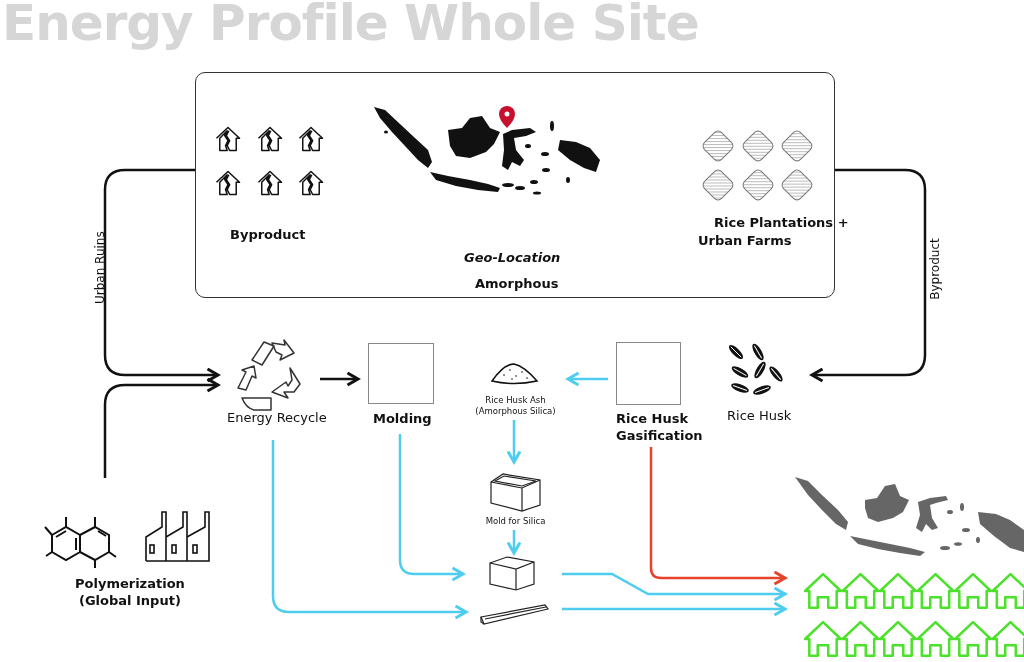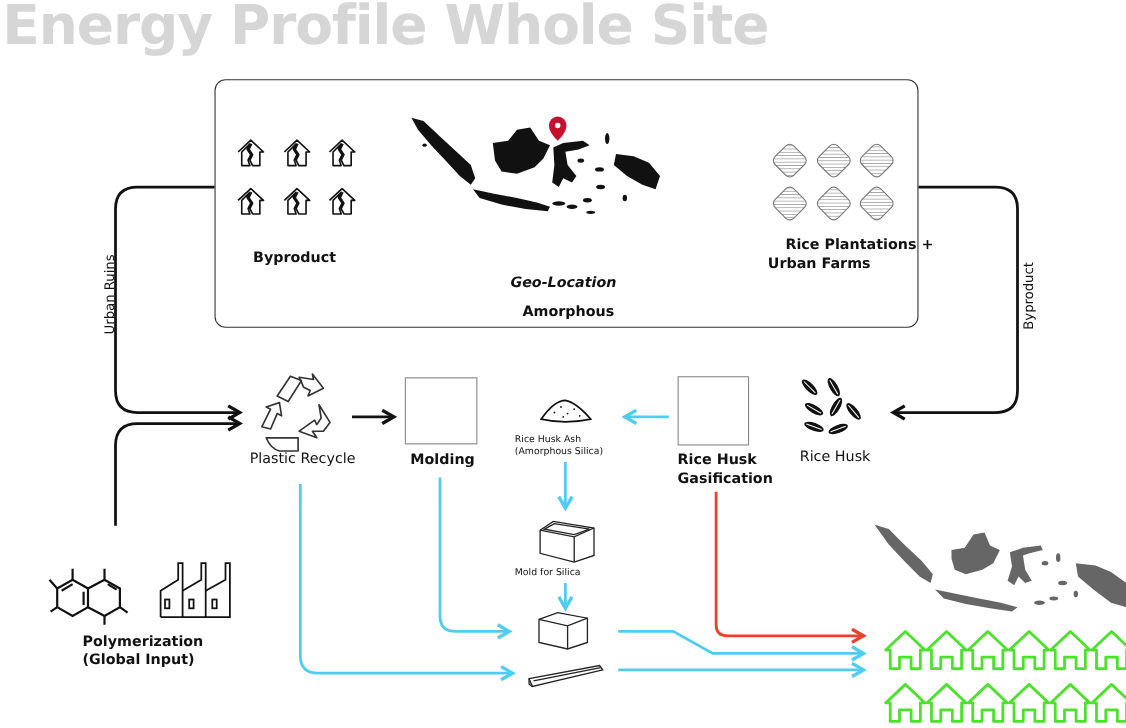--- a/index.html
+++ b/index.html
@@ -5,21 +5,21 @@
   html, body { margin: 0; padding: 0; background: #ffffff; }
   body { width: 1024px; height: 662px; position: relative; overflow: hidden;
          font-family: "Liberation Sans", "DejaVu Sans", sans-serif; color: #111; }
   .abs { position: absolute; }
   #title { left: 2px; top: -6px; font-size: 50px; font-weight: bold; color: #d6d6d6;
            letter-spacing: -1px; white-space: nowrap; font-family: "DejaVu Sans", sans-serif; }
   #context-box { left: 195px; top: 72px; width: 640px; height: 226px; border: 1.5px solid #333;
                  border-radius: 10px; box-sizing: border-box; }
   .lbl-bold { font-weight: bold; font-size: 13px; font-family: "DejaVu Sans", sans-serif; }
   .lbl { font-size: 13px; font-family: "DejaVu Sans", sans-serif; }
-  .lbl-sm { font-size: 8.5px; text-align: left; line-height: 11px; font-family: "DejaVu Sans", sans-serif; }
+  .lbl-sm { font-size: 8.5px; text-align: center; line-height: 11px; font-family: "DejaVu Sans", sans-serif; }
   .vert { transform: rotate(-90deg); transform-origin: center; white-space: nowrap; font-size: 12px;
           font-family: "DejaVu Sans", sans-serif; }
   svg.overlay { position: absolute; left: 0; top: 0; }
   .framebox { border: 1px solid #888; background: #fff; box-sizing: border-box; }
 </style>
 </head>
 <body>
 
 <div id="title" class="abs">Energy Profile Whole Site</div>
 
@@ -220,28 +220,28 @@
 
 <div class="abs lbl-bold" style="left:230px; top:227px;">Byproduct</div>
 <div class="abs lbl-bold" style="left:464px; top:250px;font-style:italic;">Geo-Location</div>
 <div class="abs lbl-bold" style="left:475px; top:276px;">Amorphous</div>
 <div class="abs lbl-bold" style="left:714px; top:215px;">Rice Plantations +</div>
 <div class="abs lbl-bold" style="left:698px; top:233px;">Urban Farms</div>
 
 <div class="abs vert" style="left:65px; top:262px; width:70px; text-align:center;">Urban Ruins</div>
 <div class="abs vert" style="left:900px; top:262px; width:70px; text-align:center;">Byproduct</div>
 
-<div class="abs lbl" style="left:227px; top:410px;">Plastic Recycle</div>
+<div class="abs lbl" style="left:227px; top:410px;">Energy Recycle</div>
 <div class="abs lbl-bold" style="left:373px; top:411px;">Molding</div>
 <div class="abs lbl-sm" style="left:468px; top:395px; width:95px;">
   <div>Rice Husk Ash</div>
   <div>(Amorphous Silica)</div>
 </div>
 <div class="abs lbl-bold" style="left:616px; top:410px; line-height:17px;">
   <div>Rice Husk</div>
   <div>Gasification</div>
 </div>
 <div class="abs lbl" style="left:727px; top:408px;">Rice Husk</div>
 <div class="abs lbl-sm" style="left:468px; top:516px; width:95px;">Mold for Silica</div>
-<div class="abs lbl-bold" style="left:75px; top:575px; line-height:17px;">
+<div class="abs lbl-bold" style="left:75px; top:575px; line-height:17px;text-align:center;">
   <div>Polymerization</div>
   <div>(Global Input)</div>
 </div>
 
 </body></html>

